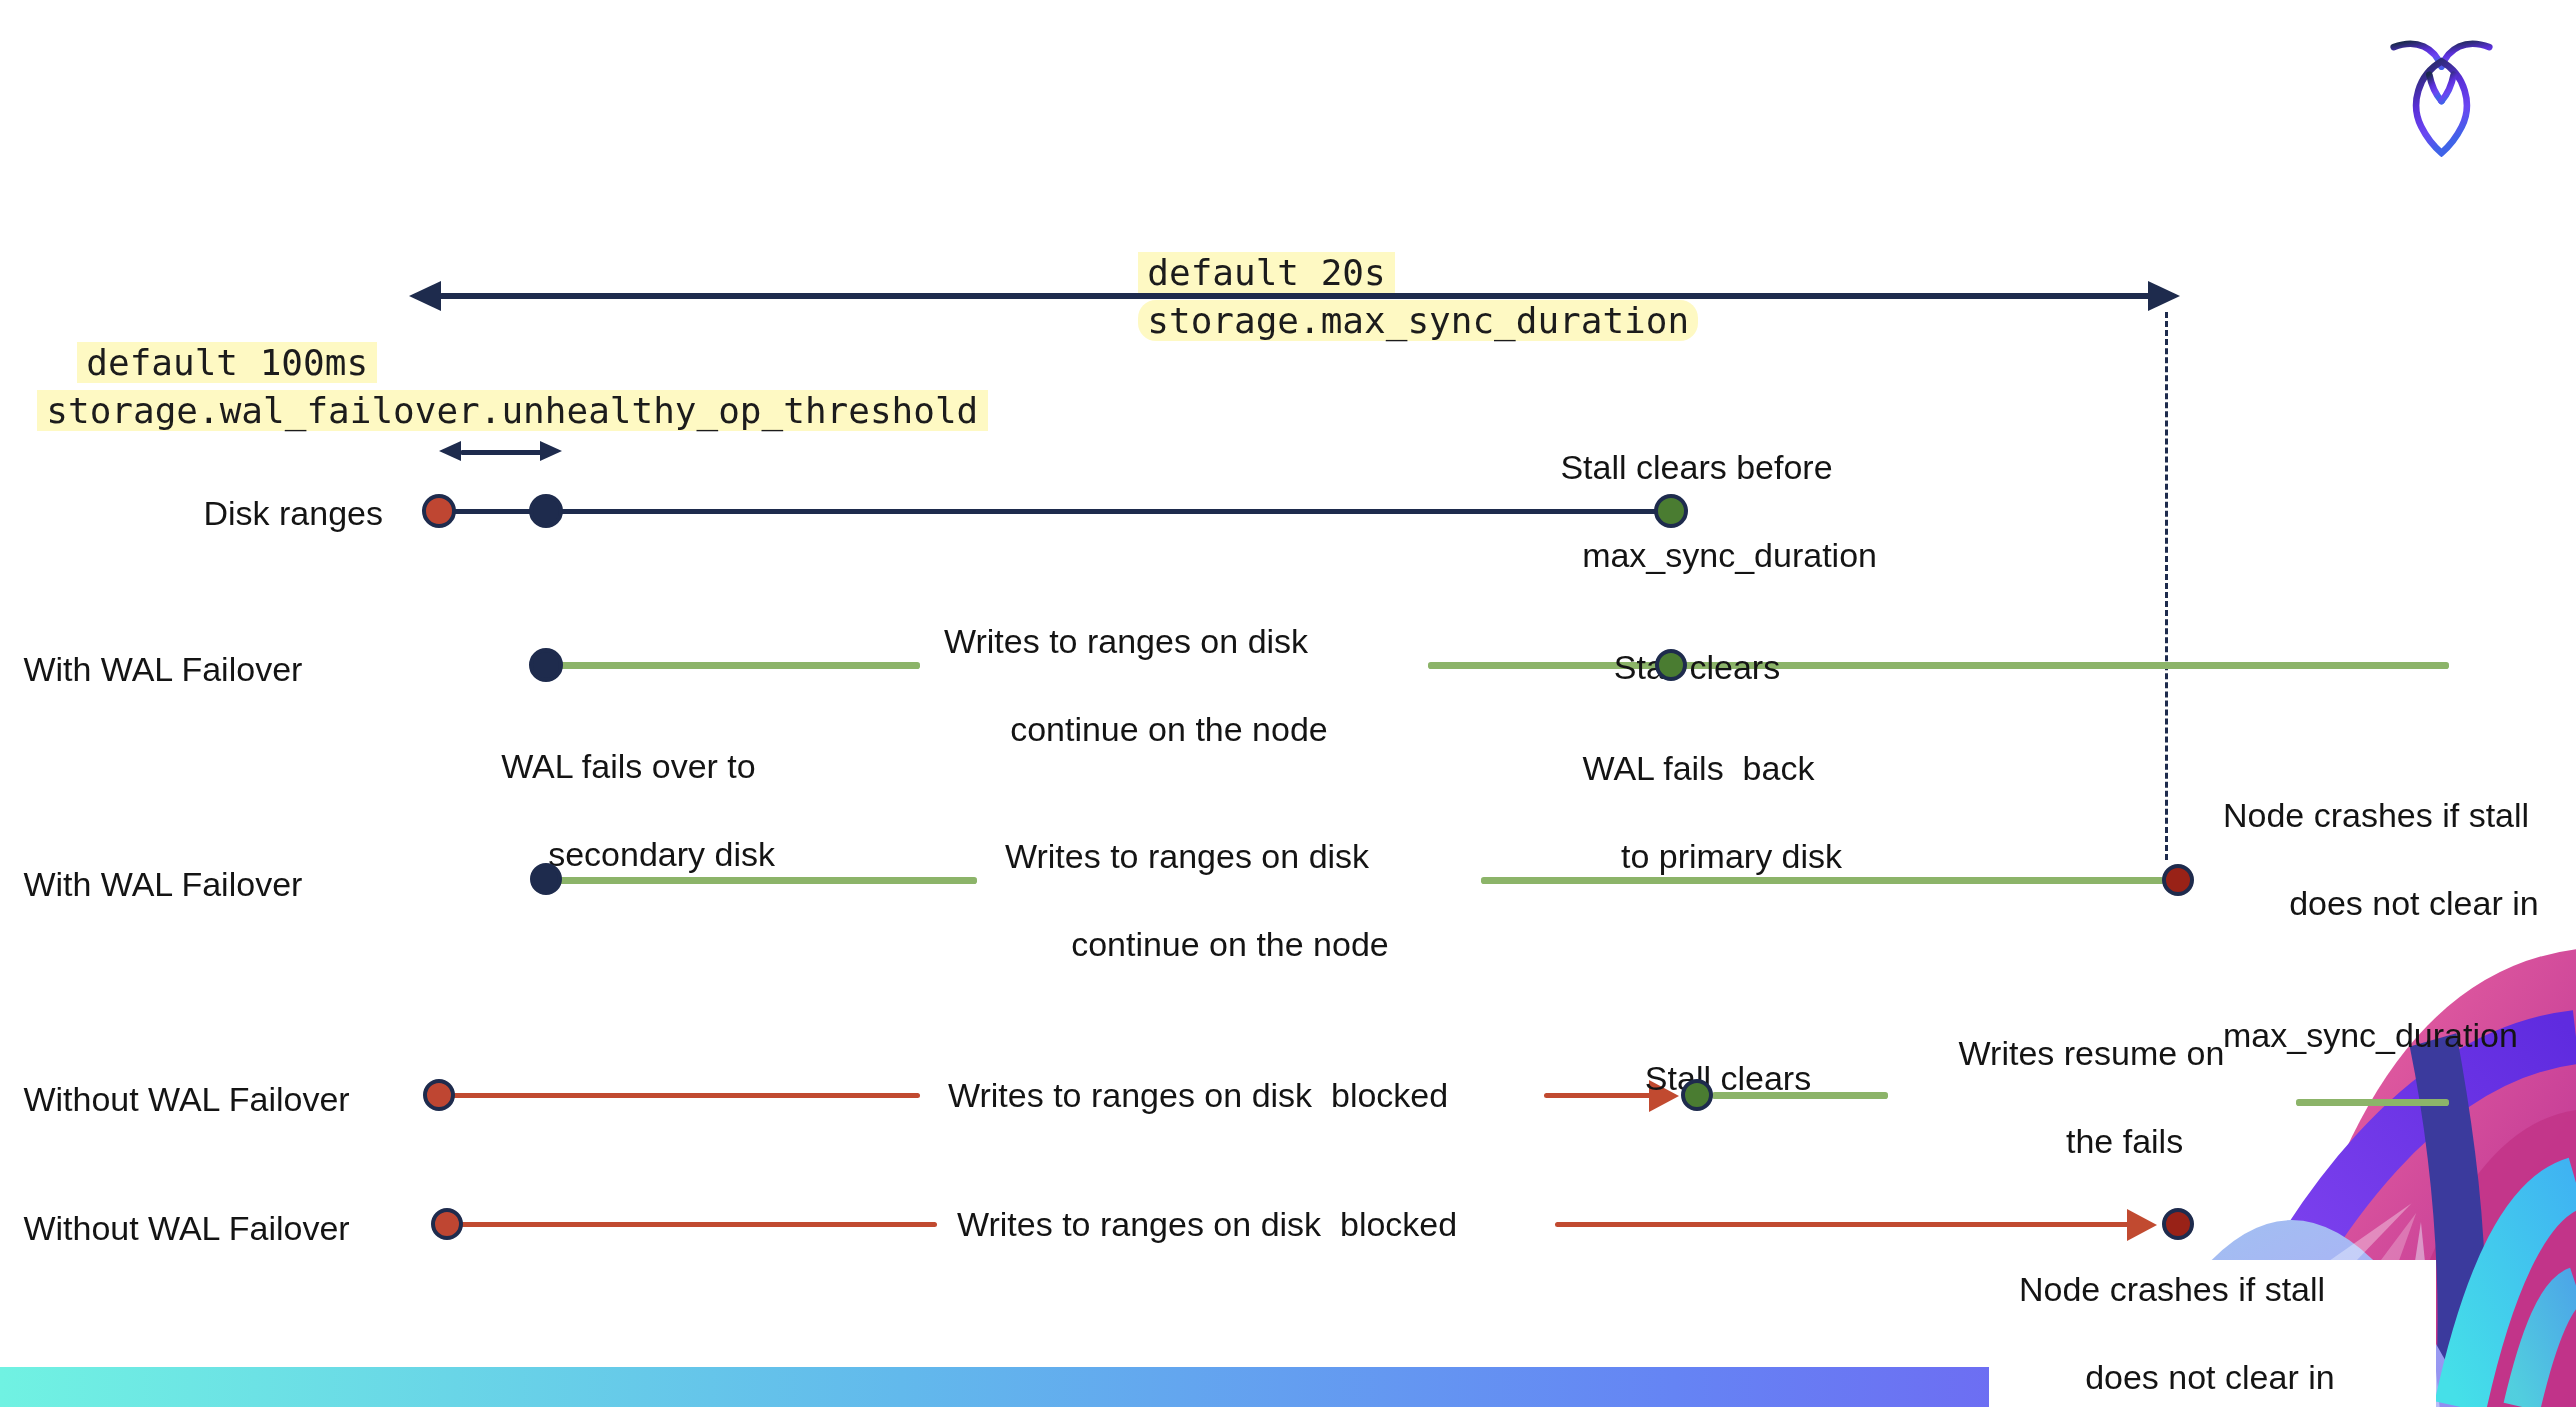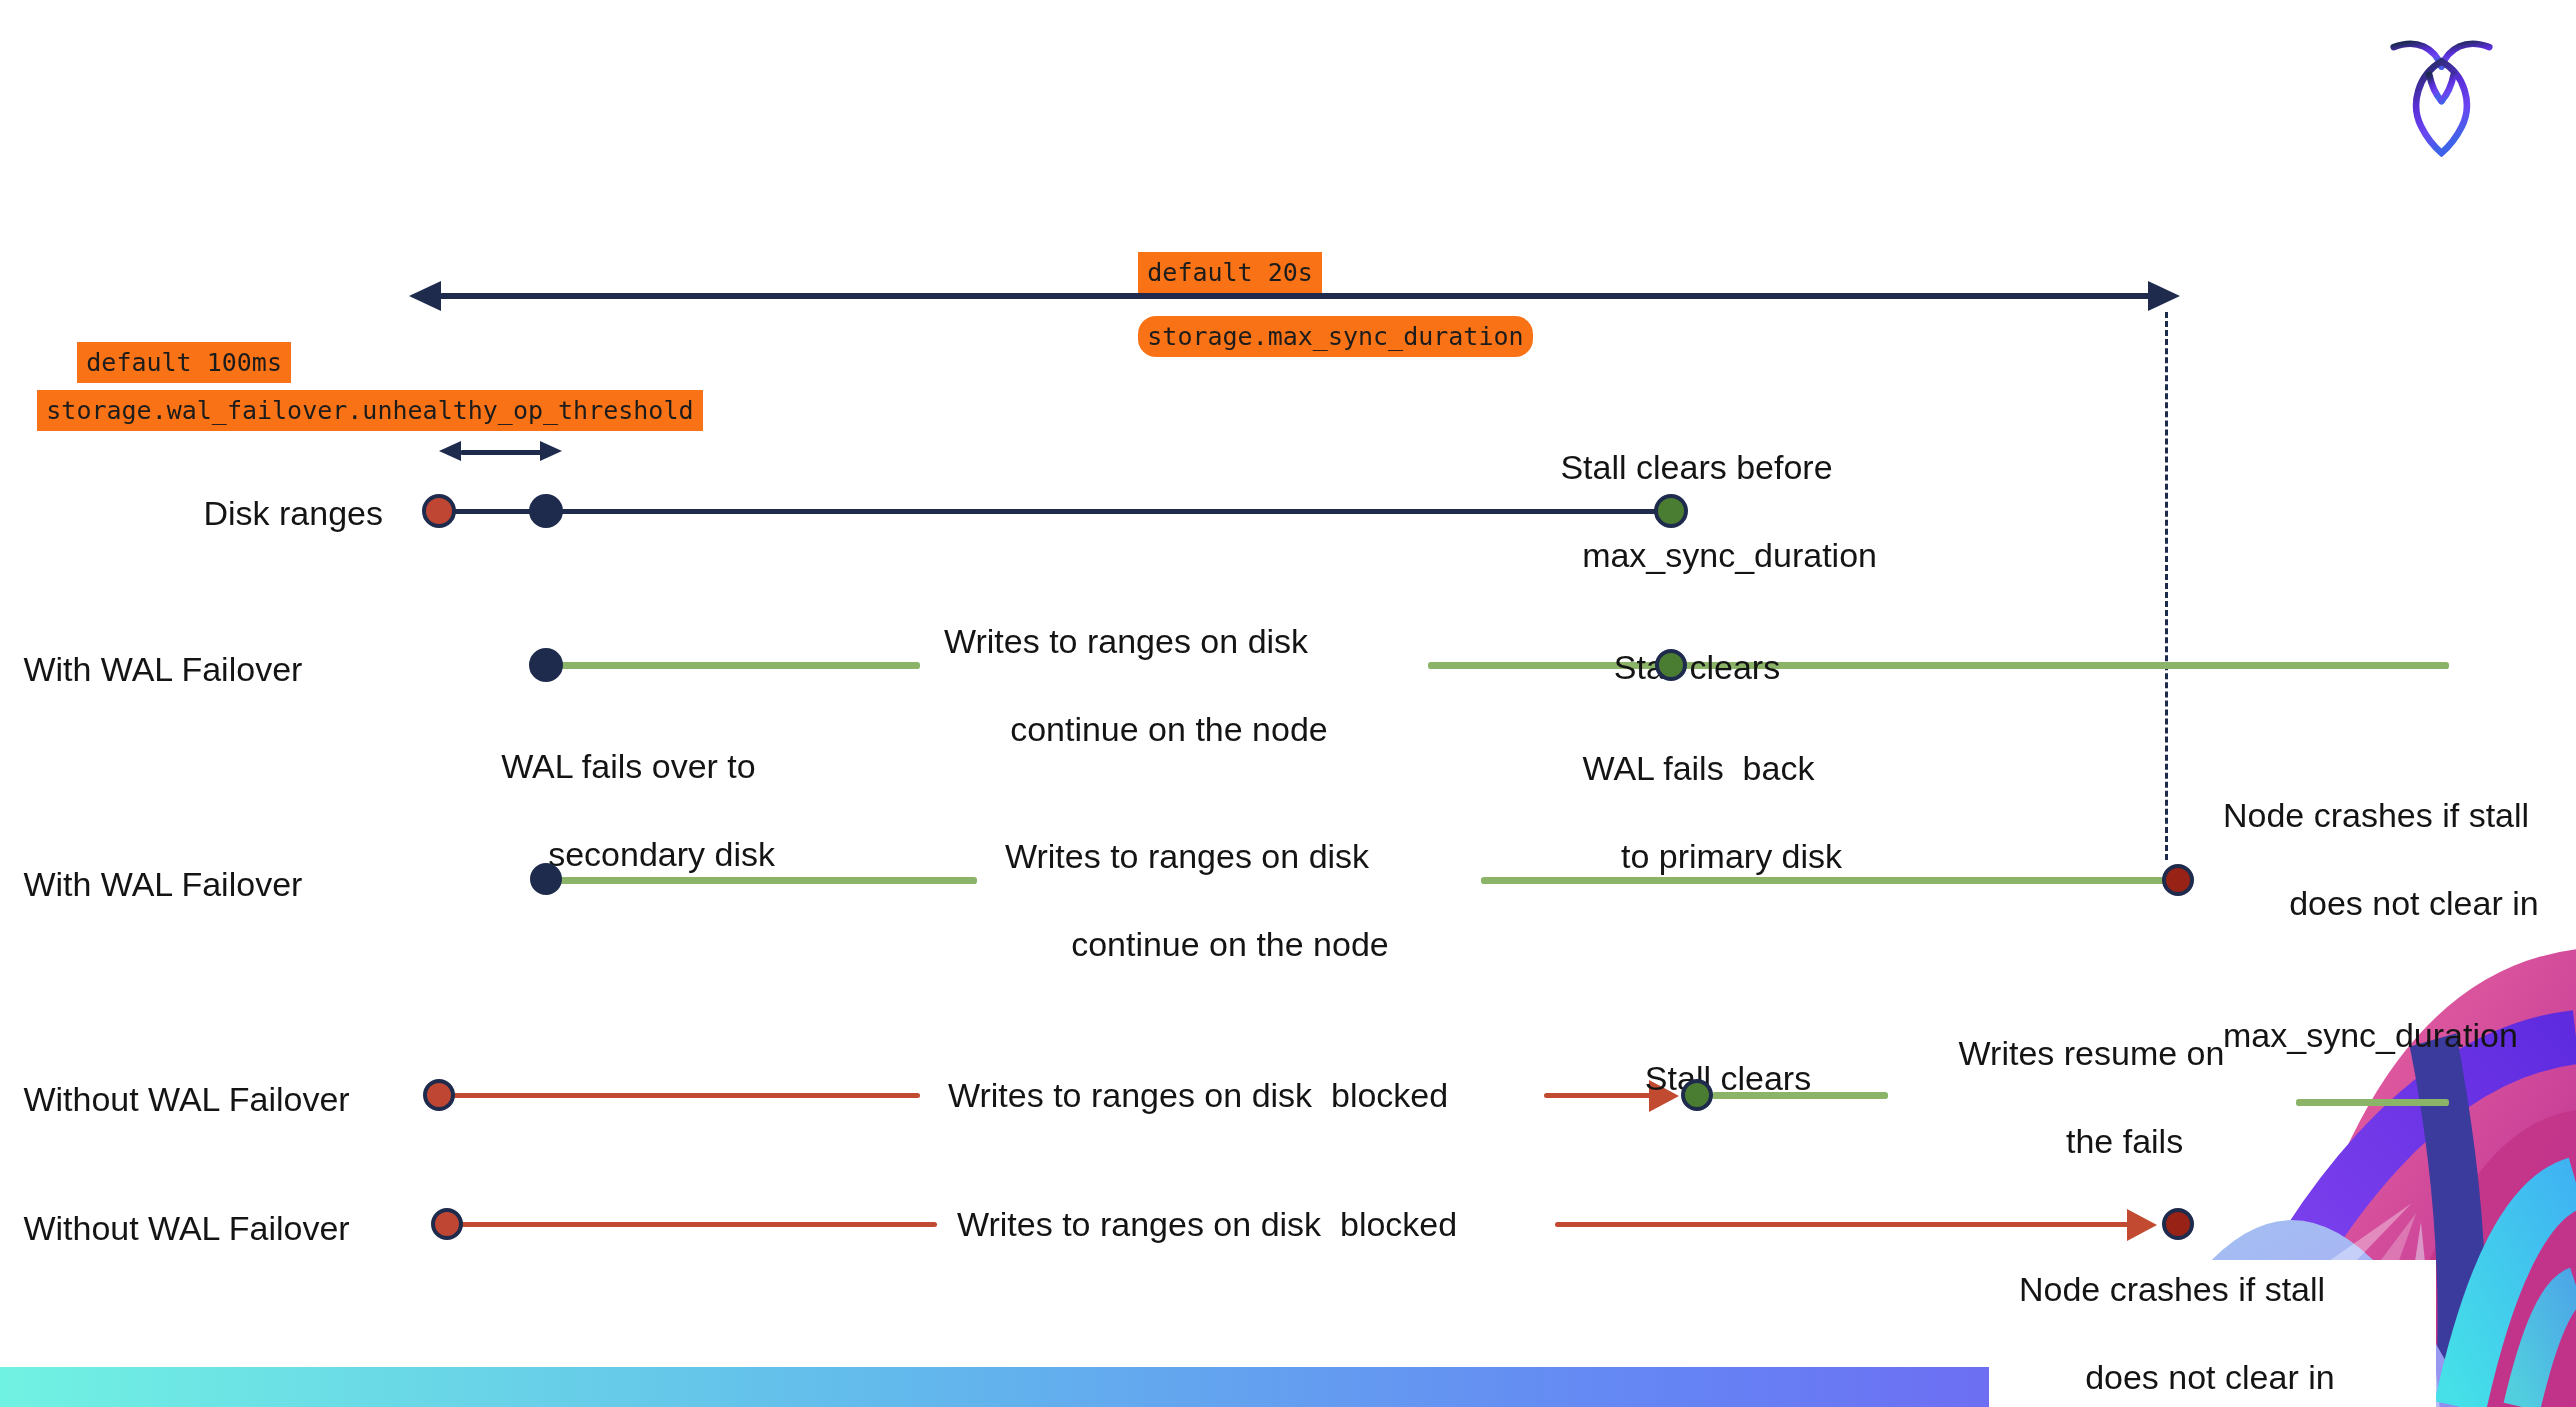--- a/index.html
+++ b/index.html
@@ -5,21 +5,21 @@
   html,body{margin:0;padding:0;background:#fff;}
   .slide{position:relative;width:2576px;height:1408px;background:#ffffff;overflow:hidden;
          font-family:"Liberation Sans",sans-serif;color:#141414;}
   .abs{position:absolute;}
   .t{position:absolute;font-size:34px;line-height:44px;white-space:pre-wrap;color:#141414;}
   .ctr{text-align:center;margin-top:45px;}
   .rgt{text-align:right;}
   .title{position:absolute;left:62px;top:41px;font-size:97px;font-weight:800;
          letter-spacing:-0.9px;color:#000;font-family:"DejaVu Sans","Liberation Sans",sans-serif;}
   .mono{position:absolute;font-family:"DejaVu Sans Mono","Liberation Mono",monospace;
-        font-size:25px;line-height:37px;background:#f97316;padding:1.9px 9.3px;color:#1c1c1c;white-space:pre;}
+        font-size:36px;line-height:37px;background:#fef9c3;padding:1.9px 9.3px;color:#1c1c1c;white-space:pre;}
   .hline{position:absolute;border-radius:2.8px;}
   .navy-bg{background:#1e2b4d;}
   .green-bg{background:#8cb469;}
   .red-bg{background:#c14a30;}
   .dot{position:absolute;width:34px;height:34px;border-radius:50%;
        border:4.7px solid #1e2b4d;box-sizing:border-box;z-index:6;}
   .dot-red{background:#bf4632;}
   .dot-navy{background:#1e2b4d;}
   .dot-green{background:#4a7c31;}
   .dot-crash{background:#992217;}
@@ -86,21 +86,21 @@
       <path d="M50,101 L50,63"></path>
       <path d="M50,63 C43,55 40,47 38,37"></path>
       <path d="M50,63 C57,55 60,47 62,37"></path>
     </g>
   </svg>
 
   <div class="hline navy-bg z4" style="left:439px;top:293px;width:1712px;height:5.6px;"></div>
   <div class="tri z4" style="left:409px;top:281px;border-top:15px solid transparent;border-bottom:15px solid transparent;border-right:32px solid #1e2b4d;"></div>
   <div class="tri z4" style="left:2148px;top:281px;border-top:15px solid transparent;border-bottom:15px solid transparent;border-left:32px solid #1e2b4d;"></div>
   <div class="mono z5" style="left:1138px;top:252px;">default 20s</div>
-  <div class="mono z5" style="left:1138px;top:316px;border-radius:18px;">storage.max_sync_duration</div>
+  <div class="mono z5" style="left:1138px;top:300px;border-radius:18px;">storage.max_sync_duration</div>
   <div class="dash-v z4" style="left:2165px;top:312px;height:548px;"></div>
 
   <div class="mono z5" style="left:37px;top:342px;margin-left:40px;">default 100ms</div>
   <div class="mono z5" style="left:37px;top:390px;">storage.wal_failover.unhealthy_op_threshold</div>
   <div class="hline navy-bg z4" style="left:460px;top:450px;width:82px;height:4.7px;"></div>
   <div class="tri z4" style="left:439px;top:441px;border-top:10.3px solid transparent;border-bottom:10.3px solid transparent;border-right:22.4px solid #1e2b4d;"></div>
   <div class="tri z4" style="left:540px;top:441px;border-top:10.3px solid transparent;border-bottom:10.3px solid transparent;border-left:22.4px solid #1e2b4d;"></div>
 
   <div class="t rgt" style="left:131px;top:491px;width:252px;">Disk ranges</div>
   <div class="hline navy-bg z4" style="left:439px;top:509px;width:1232px;height:4.7px;"></div>

